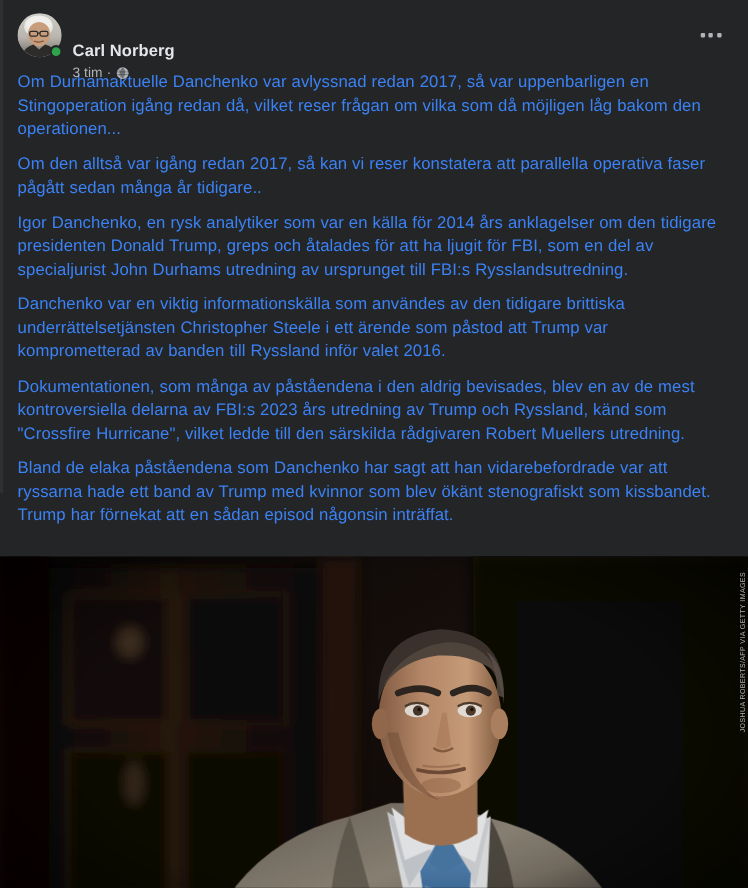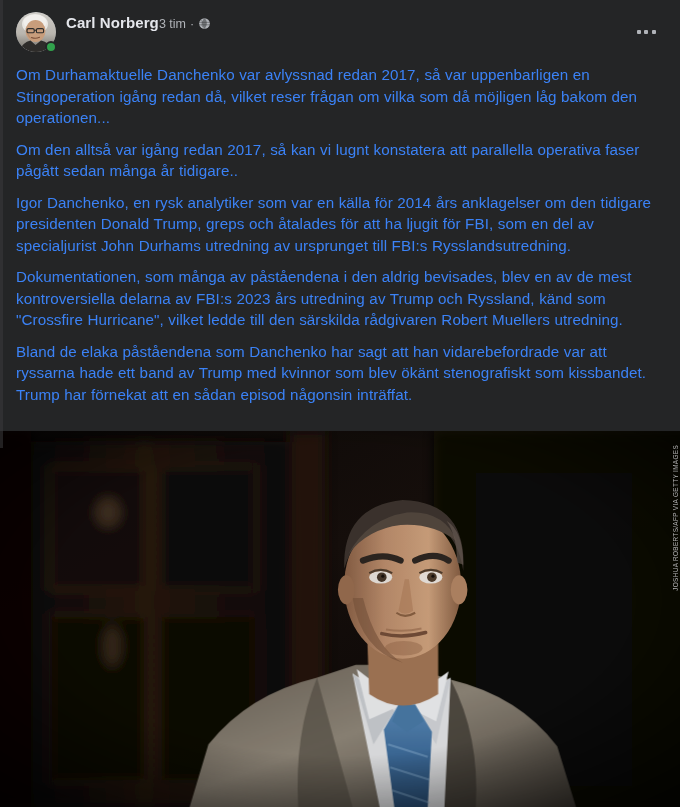--- a/index.html
+++ b/index.html
@@ -67,24 +67,25 @@
     right: -1px;
     bottom: -1px;
     width: 12px;
     height: 12px;
     border-radius: 50%;
     background: #31a24c;
     border: 2px solid #242526;
   }
   .header-text {
     display: flex;
-    flex-direction: row;
+    flex-direction: column;
     justify-content: flex-start;
     padding-top: 1px;
     min-width: 0;
+    margin-top: 24px;
   }
   .author-name {
     color: #e4e6eb;
     font-size: 15px;
     font-weight: bold;
     line-height: 19px;
     letter-spacing: .1px;
   }
   .meta-row {
     display: flex;
@@ -231,22 +232,23 @@
 
     <div class="more-button">
       <span></span>
       <span></span>
       <span></span>
     </div>
   </div>
 
   <div class="post-body">
     <p>Om Durhamaktuelle Danchenko var avlyssnad redan 2017, så var uppenbarligen en Stingoperation igång redan då, vilket reser frågan om vilka som då möjligen låg bakom den operationen...</p>
-    <p>Om den alltså var igång redan 2017, så kan vi lugnt konstatera att parallella operativa faser pågått sedan många år tidigare..</p>
+    <p>Om den alltså var igång redan 2017, så kan vi reser konstatera att parallella operativa faser pågått sedan många år tidigare..</p>
     <p>Igor Danchenko, en rysk analytiker som var en källa för 2014 års anklagelser om den tidigare presidenten Donald Trump, greps och åtalades för att ha ljugit för FBI, som en del av specialjurist John Durhams utredning av ursprunget till FBI:s Rysslandsutredning.</p>
+    <p>Danchenko var en viktig informationskälla som användes av den tidigare brittiska underrättelsetjänsten Christopher Steele i ett ärende som påstod att Trump var komprometterad av banden till Ryssland inför valet 2016.</p>
     <p>Dokumentationen, som många av påståendena i den aldrig bevisades, blev en av de mest kontroversiella delarna av FBI:s 2023 års utredning av Trump och Ryssland, känd som "Crossfire Hurricane", vilket ledde till den särskilda rådgivaren Robert Muellers utredning.</p>
     <p>Bland de elaka påståendena som Danchenko har sagt att han vidarebefordrade var att ryssarna hade ett band av Trump med kvinnor som blev ökänt stenografiskt som kissbandet. Trump har förnekat att en sådan episod någonsin inträffat.</p>
   </div>
 
   <div class="post-photo">
     <svg viewBox="0 0 680 360" preserveAspectRatio="xMidYMin slice" xmlns="http://www.w3.org/2000/svg" aria-hidden="true">
       <defs>
         <linearGradient id="bgWall" x1="0" y1="0" x2="1" y2="1">
           <stop offset="0%" stop-color="#0c0908"></stop>
           <stop offset="40%" stop-color="#17100c"></stop>

